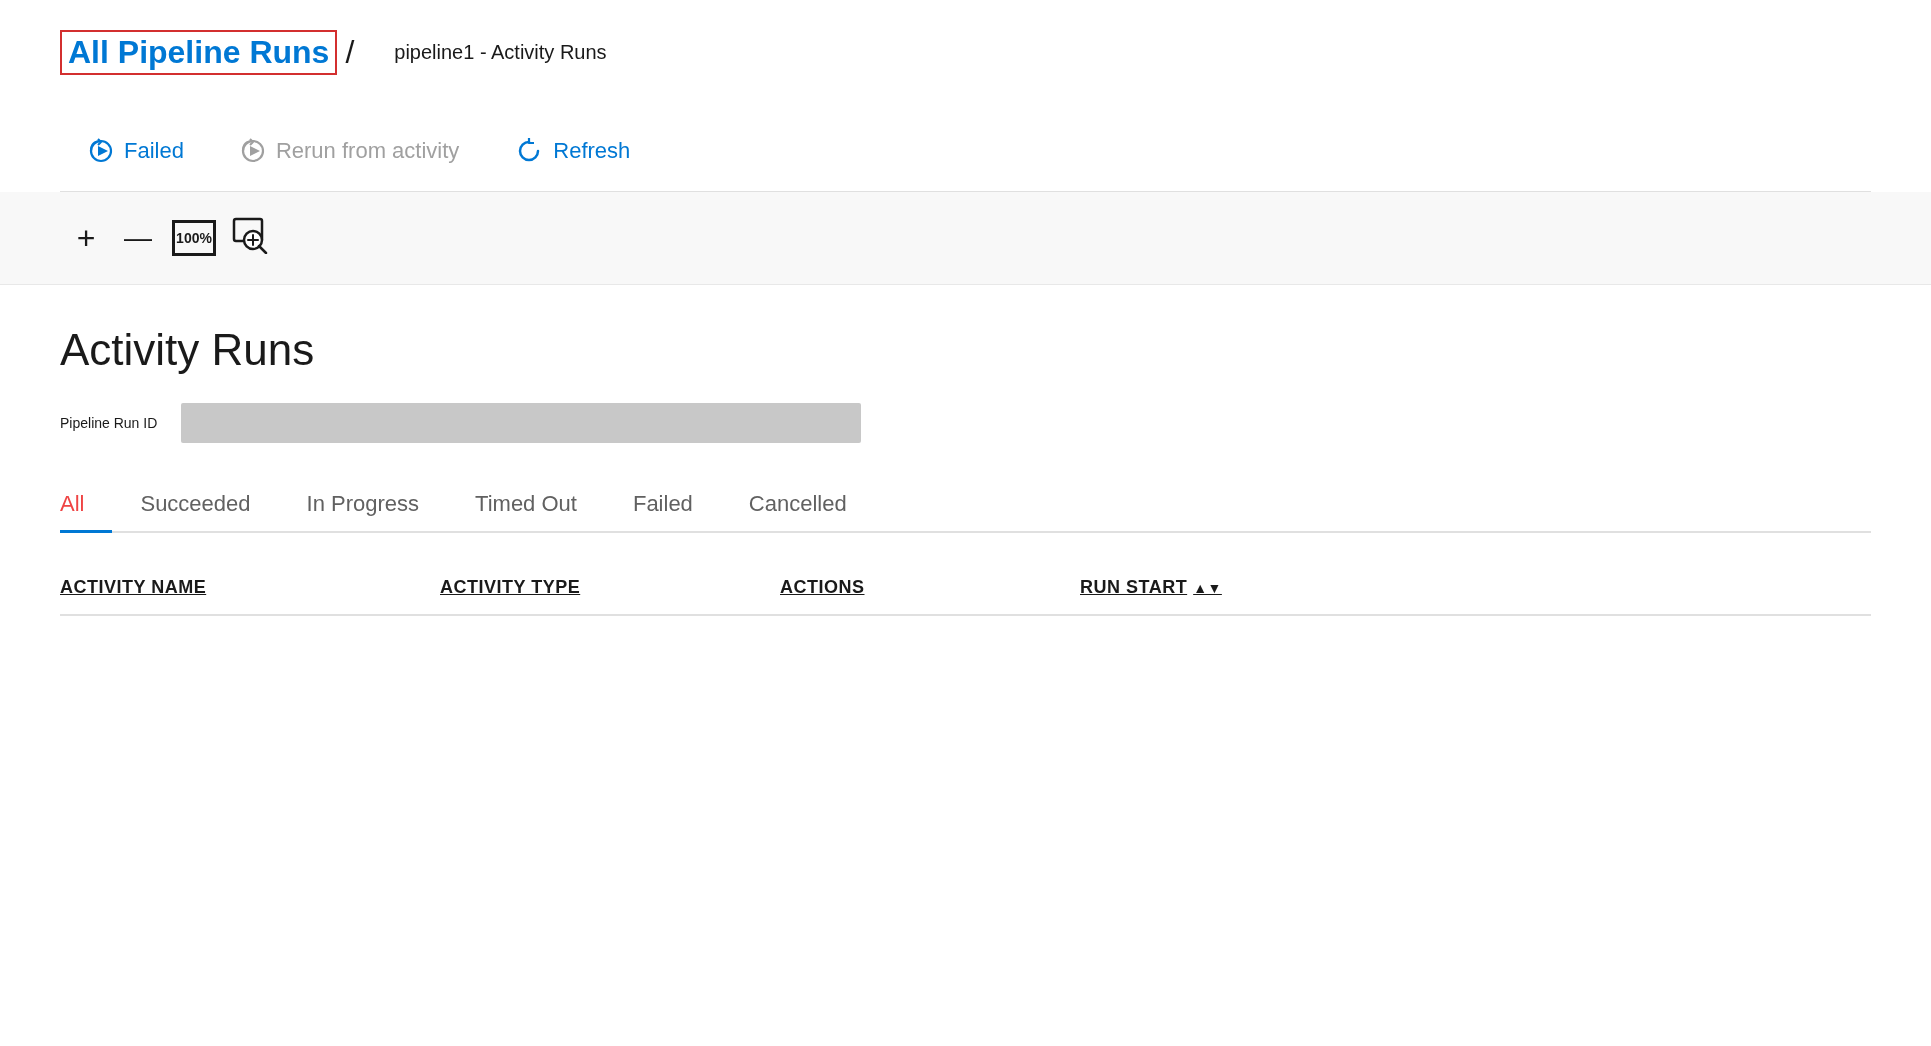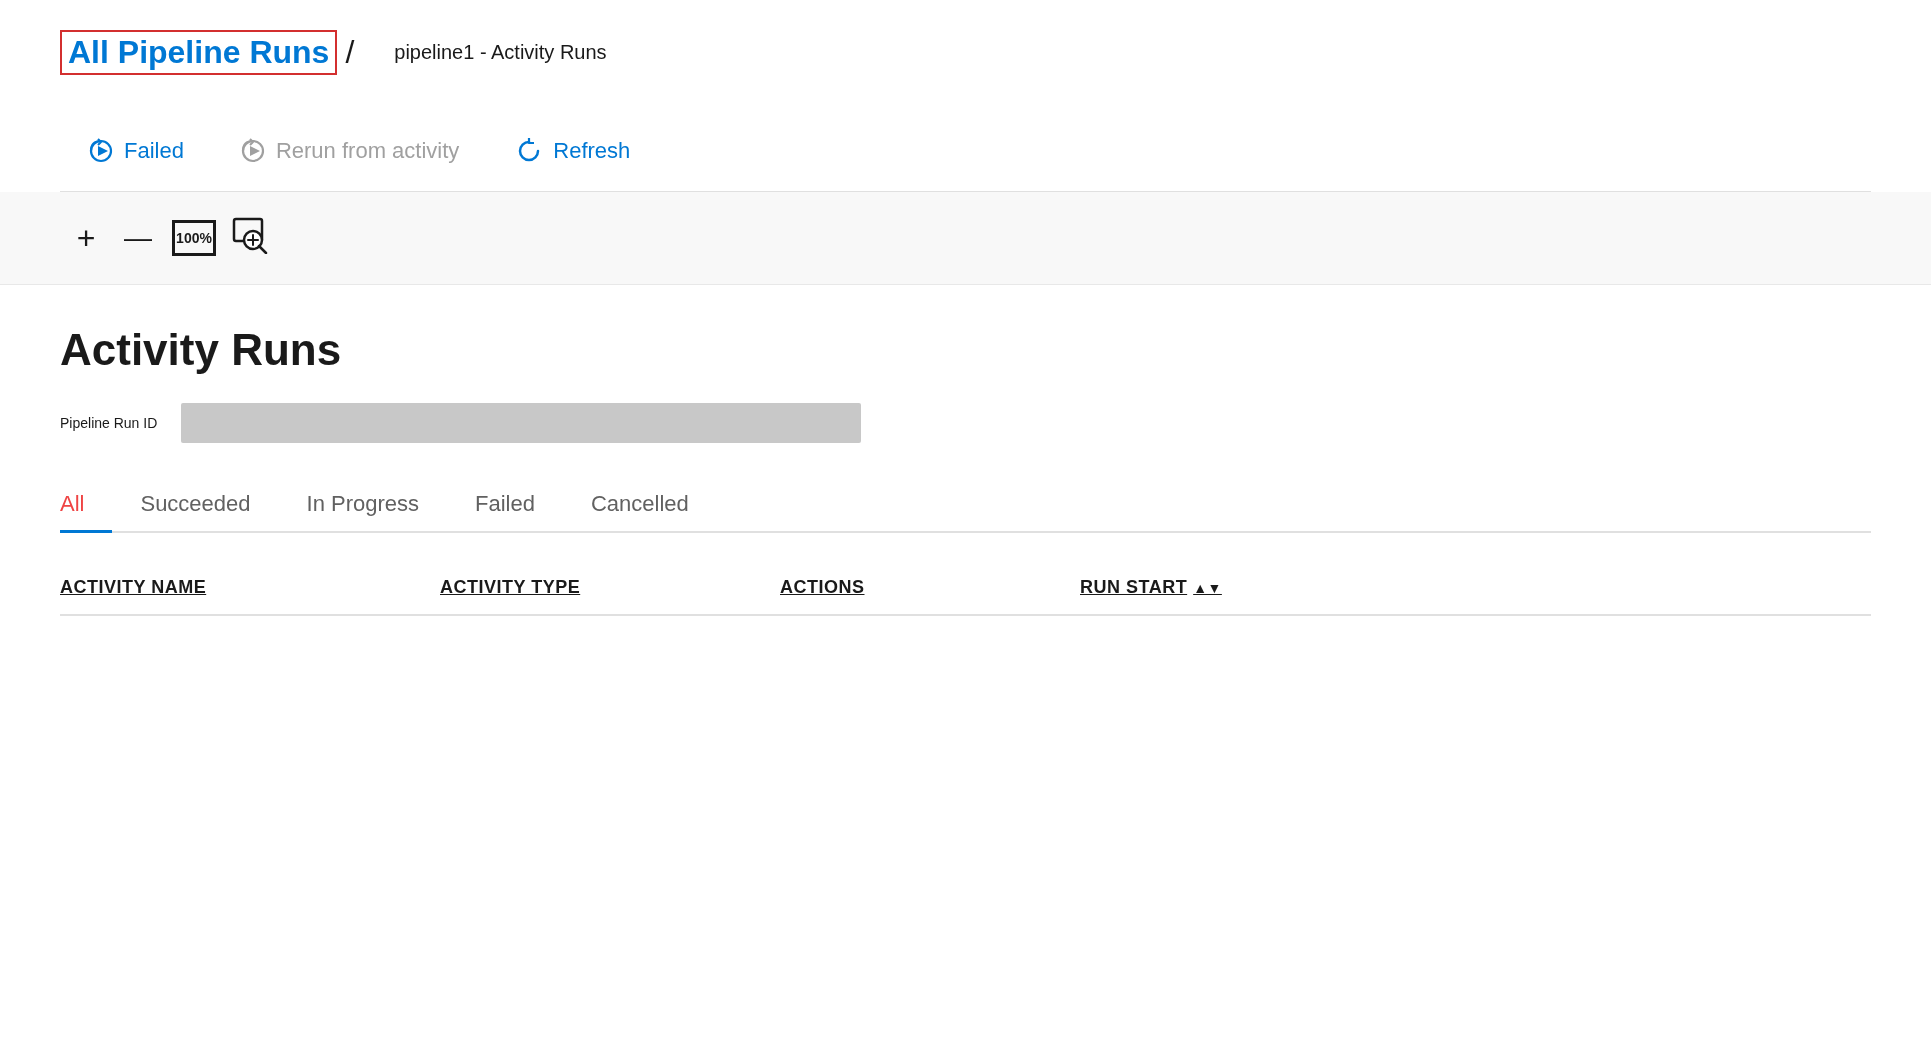--- a/index.html
+++ b/index.html
@@ -138,21 +138,21 @@
       background: none;
     }
 
     
     .activity-section {
       padding-top: 40px;
     }
 
     .activity-title {
       font-size: 44px;
-      font-weight: 700;
+      font-weight: 400;
       color: #1a1a1a;
       margin-bottom: 28px;
     }
 
     .pipeline-run-id-row {
       display: flex;
       align-items: center;
       gap: 24px;
       margin-bottom: 36px;
     }
@@ -320,20 +320,21 @@
 
     <div class="pipeline-run-id-row">
       <span class="pipeline-run-label">Pipeline Run ID</span>
       <div class="pipeline-run-value"></div>
     </div>
 
     <div class="tabs">
       <button class="tab active">All</button>
       <button class="tab">Succeeded</button>
       <button class="tab">In Progress</button>
+      <button class="tab">Timed Out</button>
       <button class="tab">Failed</button>
       <button class="tab">Cancelled</button>
     </div>
 
     <div class="table-header">
       <div class="table-col-header">ACTIVITY NAME</div>
       <div class="table-col-header">ACTIVITY TYPE</div>
       <div class="table-col-header">ACTIONS</div>
       <div class="table-col-header sortable">
         <span>RUN START</span>

